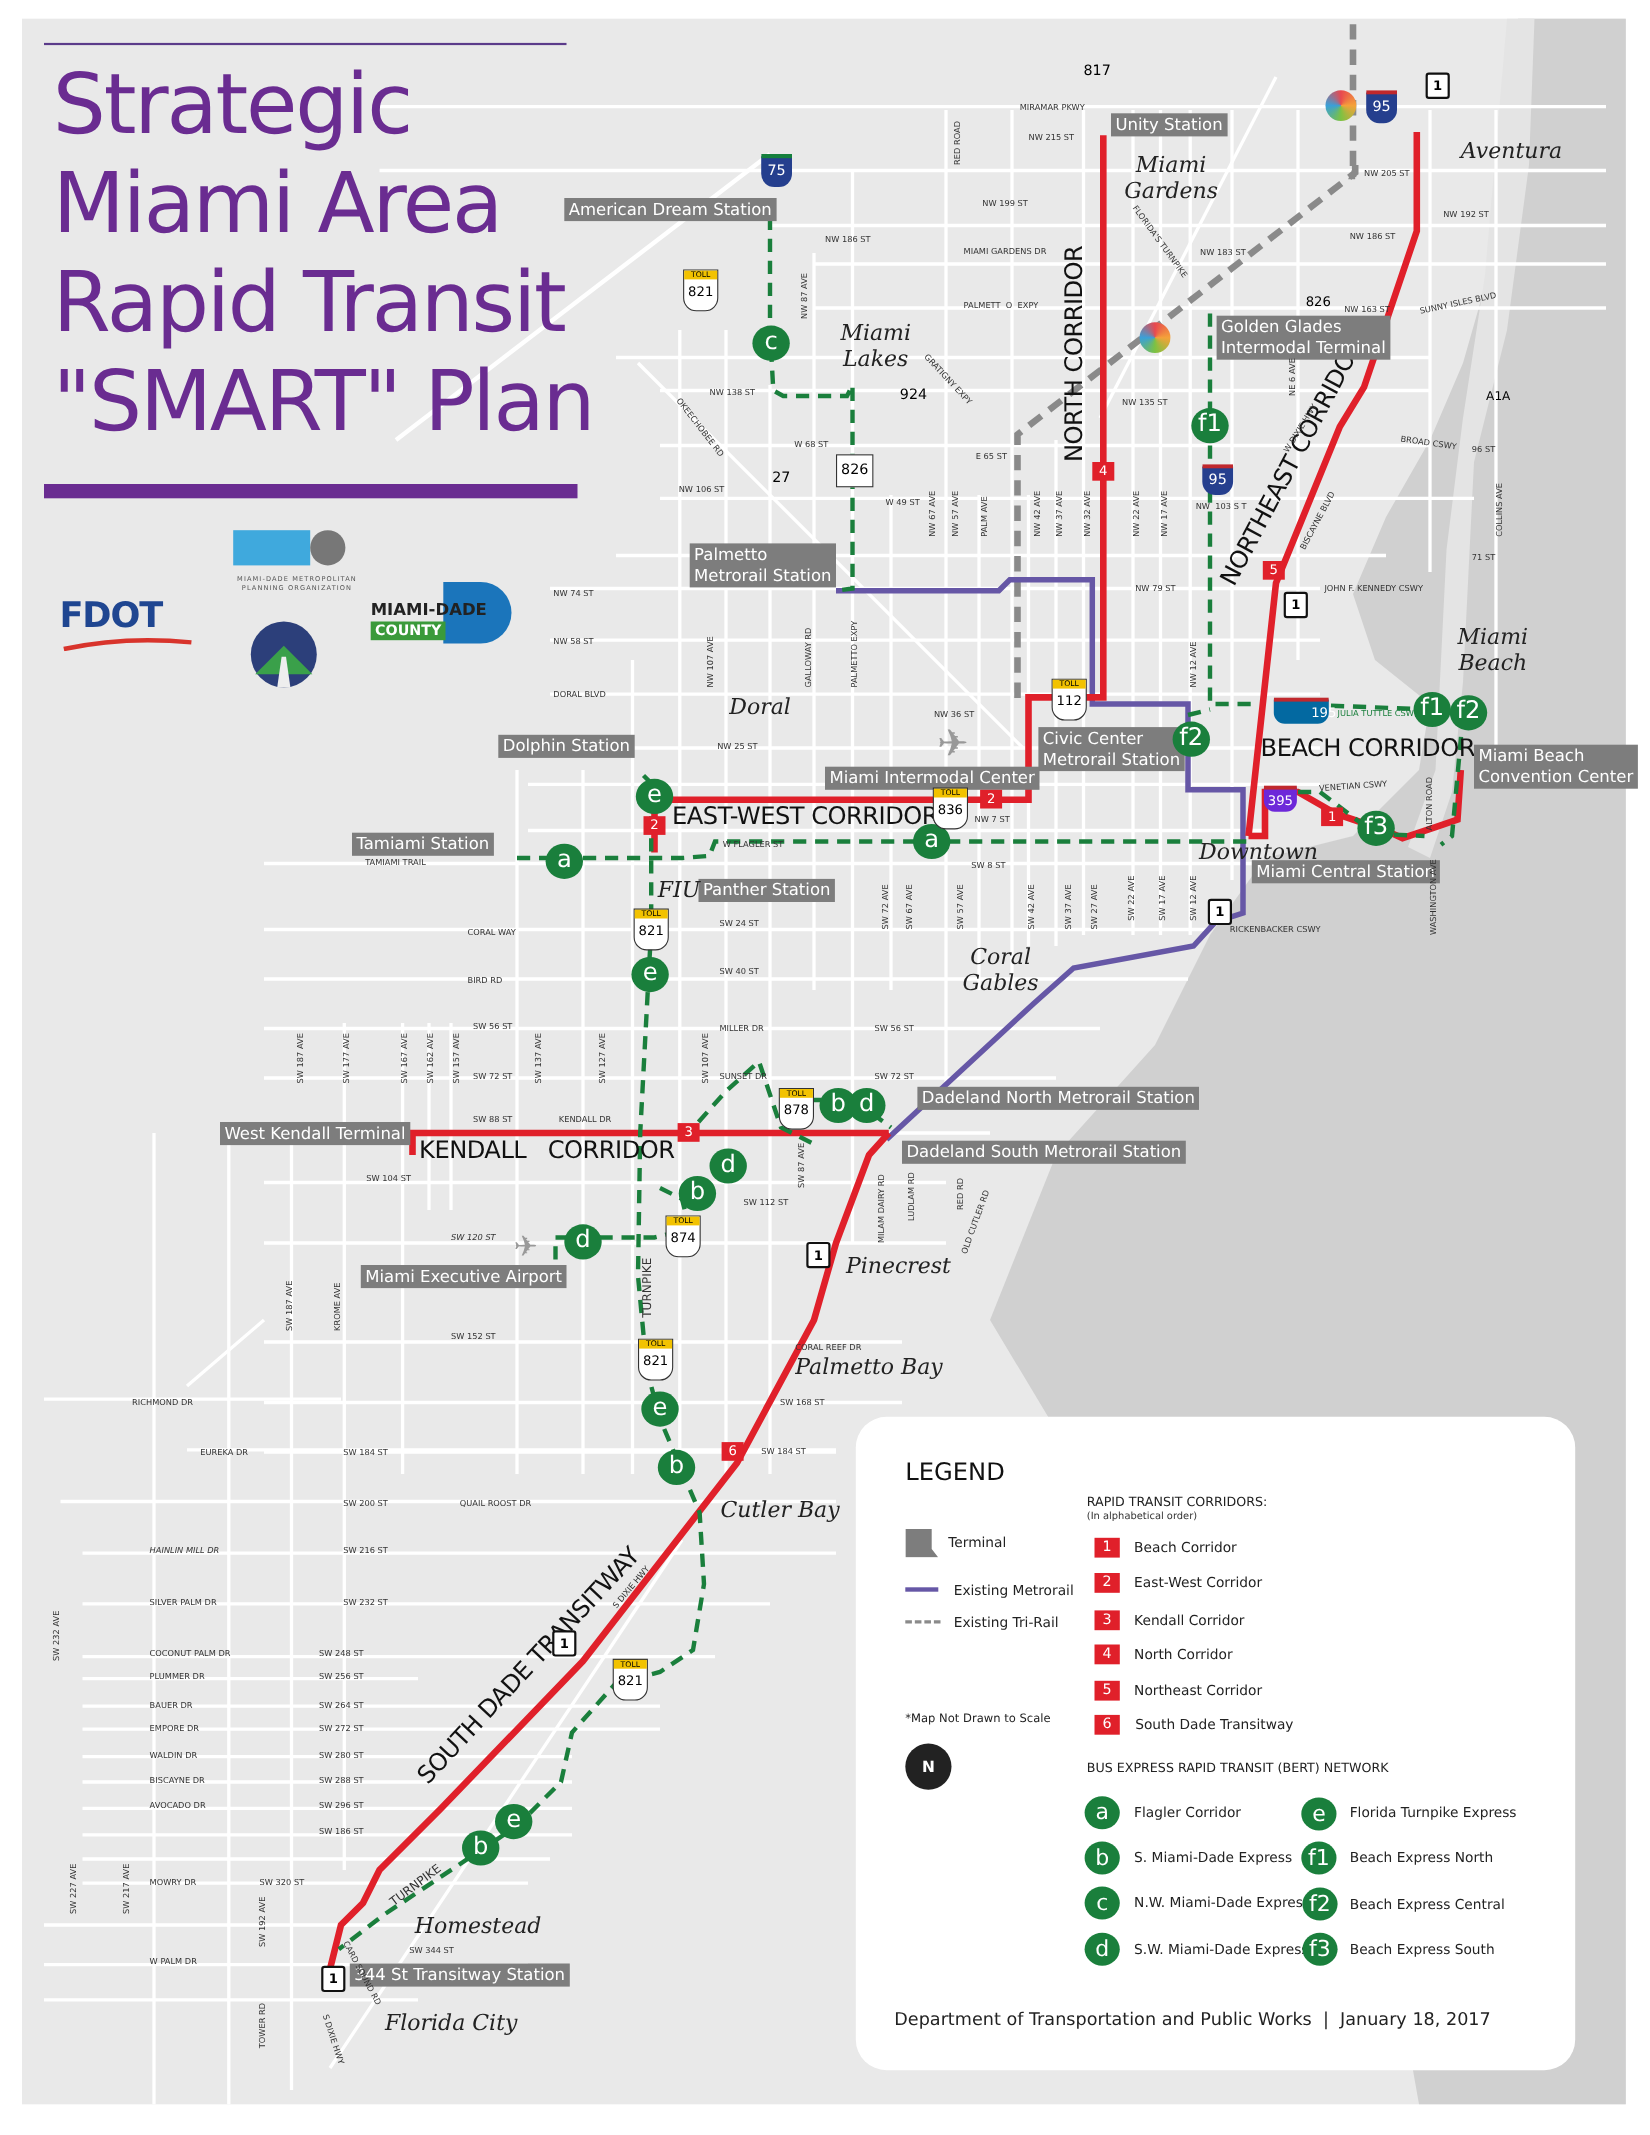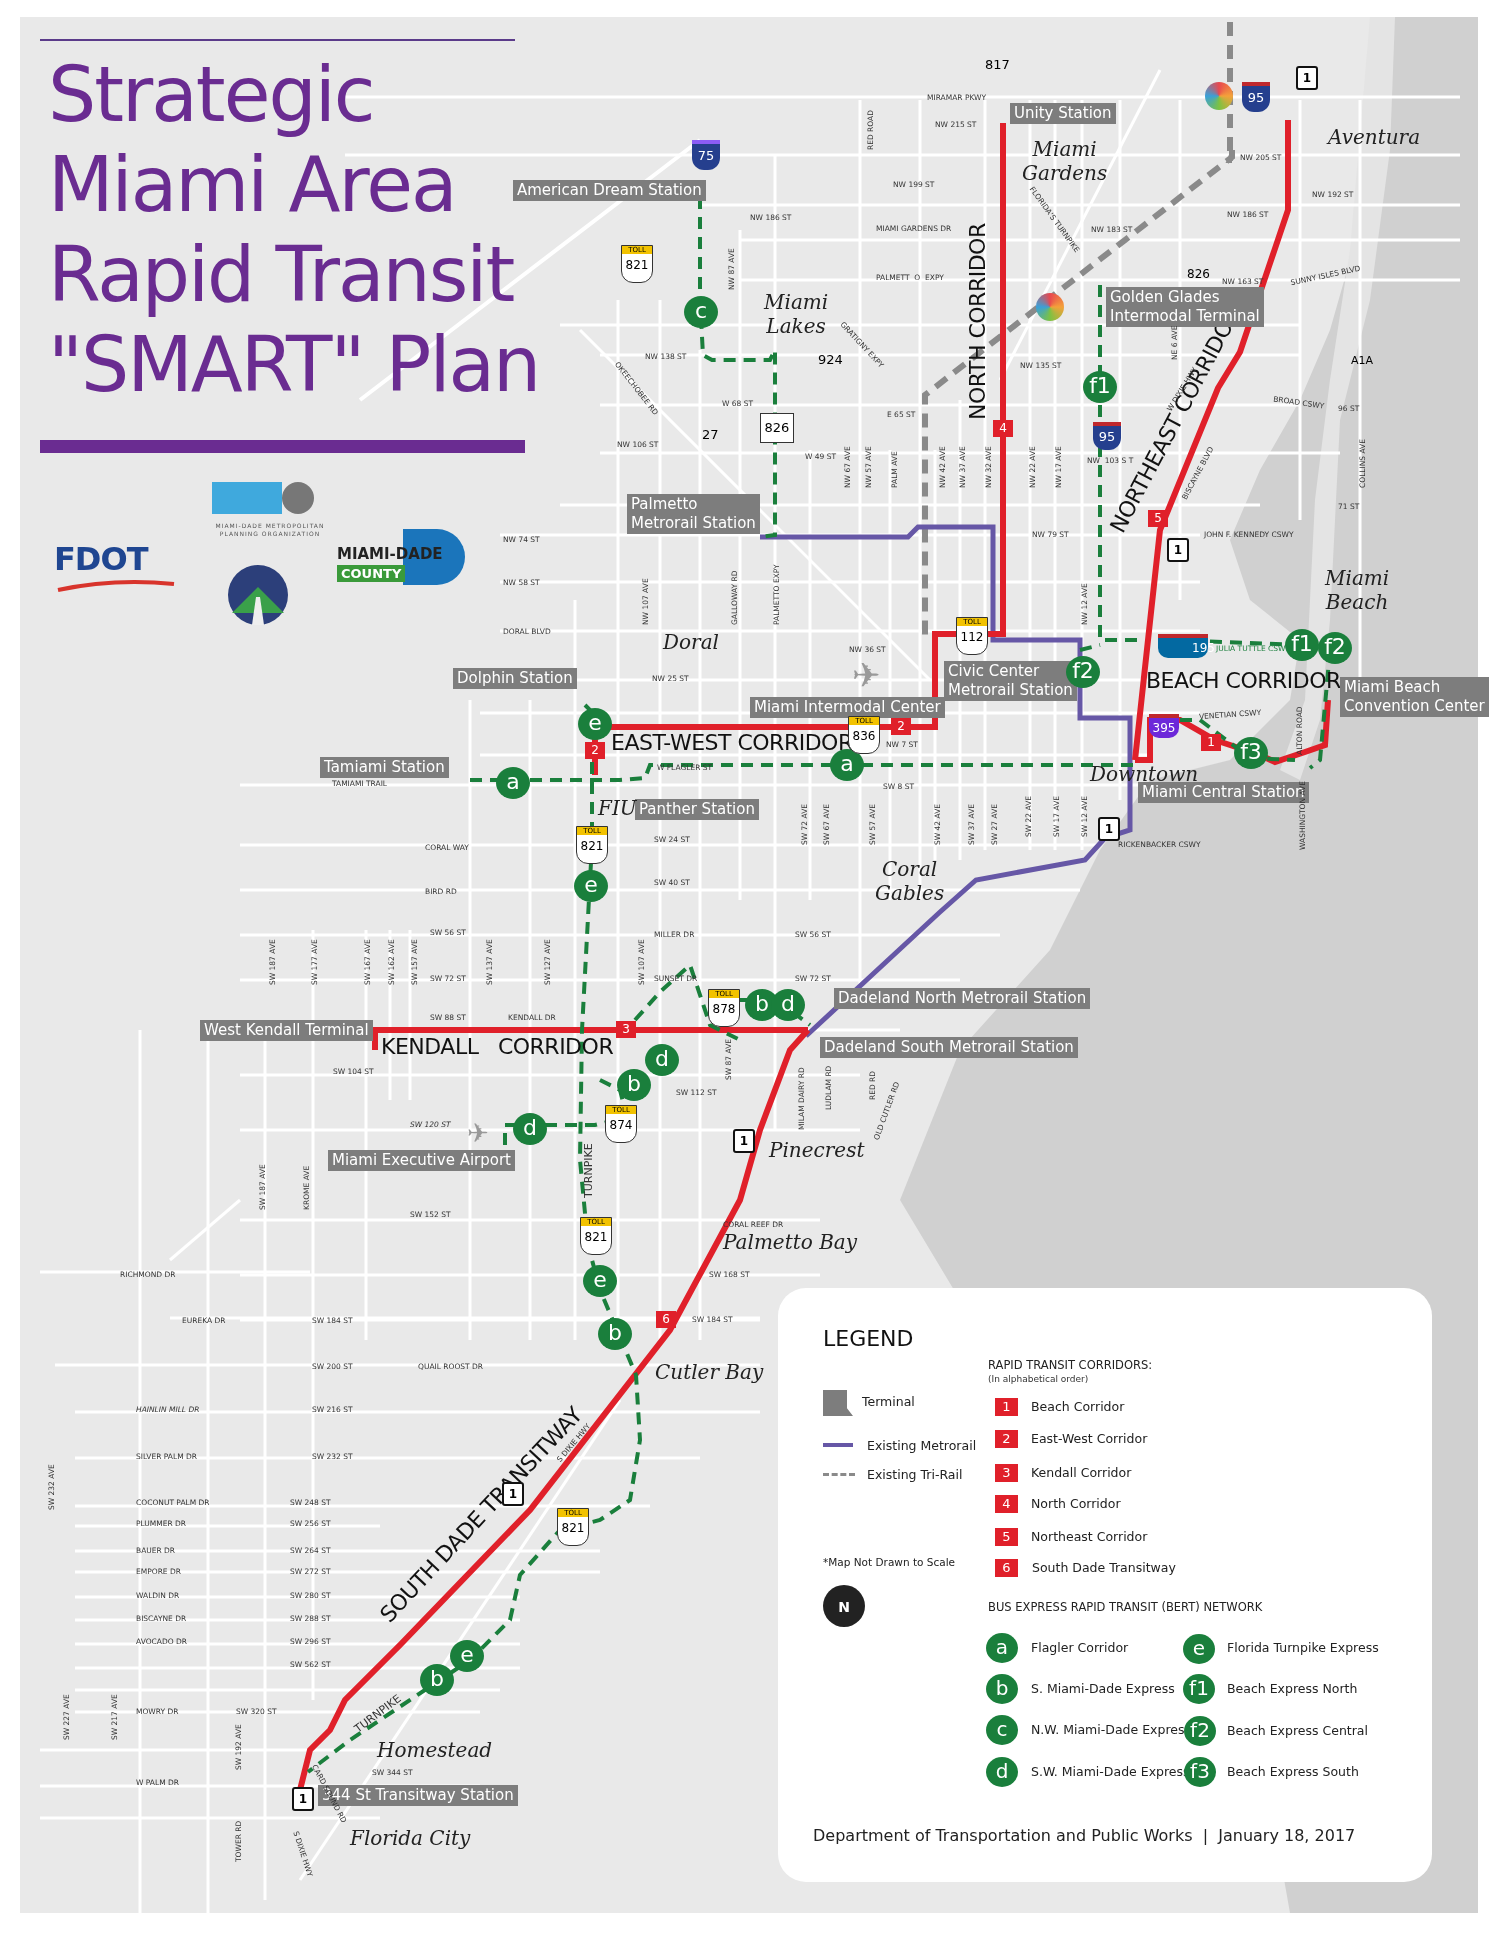--- a/index.html
+++ b/index.html
@@ -272,21 +272,21 @@
 <div class="mk" style="left:745px;top:989px;">b</div>
 <div class="mk" style="left:771px;top:989px;">d</div>
 <div class="mk" style="left:645px;top:1044px;">d</div>
 <div class="mk" style="left:617px;top:1069px;">b</div>
 <div class="mk" style="left:513px;top:1113px;">d</div>
 <div class="mk" style="left:583px;top:1265px;">e</div>
 <div class="mk" style="left:598px;top:1318px;">b</div>
 <div class="mk" style="left:450px;top:1640px;">e</div>
 <div class="mk" style="left:420px;top:1664px;">b</div>
 
-<div class="shield" style="left:692px;top:140px;width:28px;height:26px;background:#253f8e;color:#fff;border-top:4px solid #8b5cf6;border-radius:0 0 12px 12px;line-height:24px;">75</div>
+<div class="shield" style="left:692px;top:140px;width:28px;height:26px;background:#253f8e;color:#fff;border-top:4px solid #15803d;border-radius:0 0 12px 12px;line-height:24px;">75</div>
 <div class="shield" style="left:1242px;top:82px;width:28px;height:26px;background:#253f8e;color:#fff;border-top:4px solid #c0282d;border-radius:0 0 12px 12px;line-height:24px;">95</div>
 <div class="shield" style="left:1093px;top:422px;width:28px;height:24px;background:#253f8e;color:#fff;border-top:4px solid #c0282d;border-radius:0 0 12px 12px;line-height:22px;">95</div>
 <div class="shield" style="left:1158px;top:634px;width:16px;height:20px;background:#0369a1;color:#fff;border-top:4px solid #c0282d;border-radius:0 0 10px 10px;line-height:20px;font-size:12px;padding-left:34px;">195</div>
 <div class="shield" style="left:1149px;top:714px;width:30px;height:20px;background:#6d28d9;color:#fff;border-top:4px solid #c0282d;border-radius:0 0 10px 10px;line-height:20px;font-size:12px;">395</div>
 
 <div class="shield" style="left:621px;top:245px;width:30px;height:36px;background:#fff;border:1px solid #333;border-radius:0 0 12px 12px;">
   <div style="background:#f2c200;font-size:7px;line-height:8px;">TOLL</div>
   <div style="font-size:12px;line-height:22px;">821</div>
 </div>
 <div class="shield" style="left:576px;top:826px;width:30px;height:36px;background:#fff;border:1px solid #333;border-radius:0 0 12px 12px;">
@@ -393,21 +393,21 @@
 <div class="st" style="left:136px;top:1546px;">BAUER DR</div>
 <div class="st" style="left:290px;top:1546px;">SW 264 ST</div>
 <div class="st" style="left:136px;top:1567px;">EMPORE DR</div>
 <div class="st" style="left:290px;top:1567px;">SW 272 ST</div>
 <div class="st" style="left:136px;top:1591px;">WALDIN DR</div>
 <div class="st" style="left:290px;top:1591px;">SW 280 ST</div>
 <div class="st" style="left:136px;top:1614px;">BISCAYNE DR</div>
 <div class="st" style="left:290px;top:1614px;">SW 288 ST</div>
 <div class="st" style="left:136px;top:1637px;">AVOCADO DR</div>
 <div class="st" style="left:290px;top:1637px;">SW 296 ST</div>
-<div class="st" style="left:290px;top:1660px;">SW 562 ST</div>
+<div class="st" style="left:290px;top:1660px;">SW 186 ST</div>
 <div class="st" style="left:136px;top:1707px;">MOWRY DR</div>
 <div class="st" style="left:236px;top:1707px;">SW 320 ST</div>
 <div class="st" style="left:372px;top:1768px;">SW 344 ST</div>
 <div class="st" style="left:136px;top:1778px;">W PALM DR</div>
 <div class="st" style="left:1240px;top:153px;">NW 205 ST</div>
 <div class="st" style="left:1312px;top:190px;">NW 192 ST</div>
 <div class="st" style="left:1227px;top:210px;">NW 186 ST</div>
 <div class="st" style="left:1091px;top:225px;">NW 183 ST</div>
 <div class="st" style="left:1222px;top:277px;">NW 163 ST</div>
 <div class="st" style="left:1290px;top:271px;transform:rotate(-12deg);">SUNNY ISLES BLVD</div>

